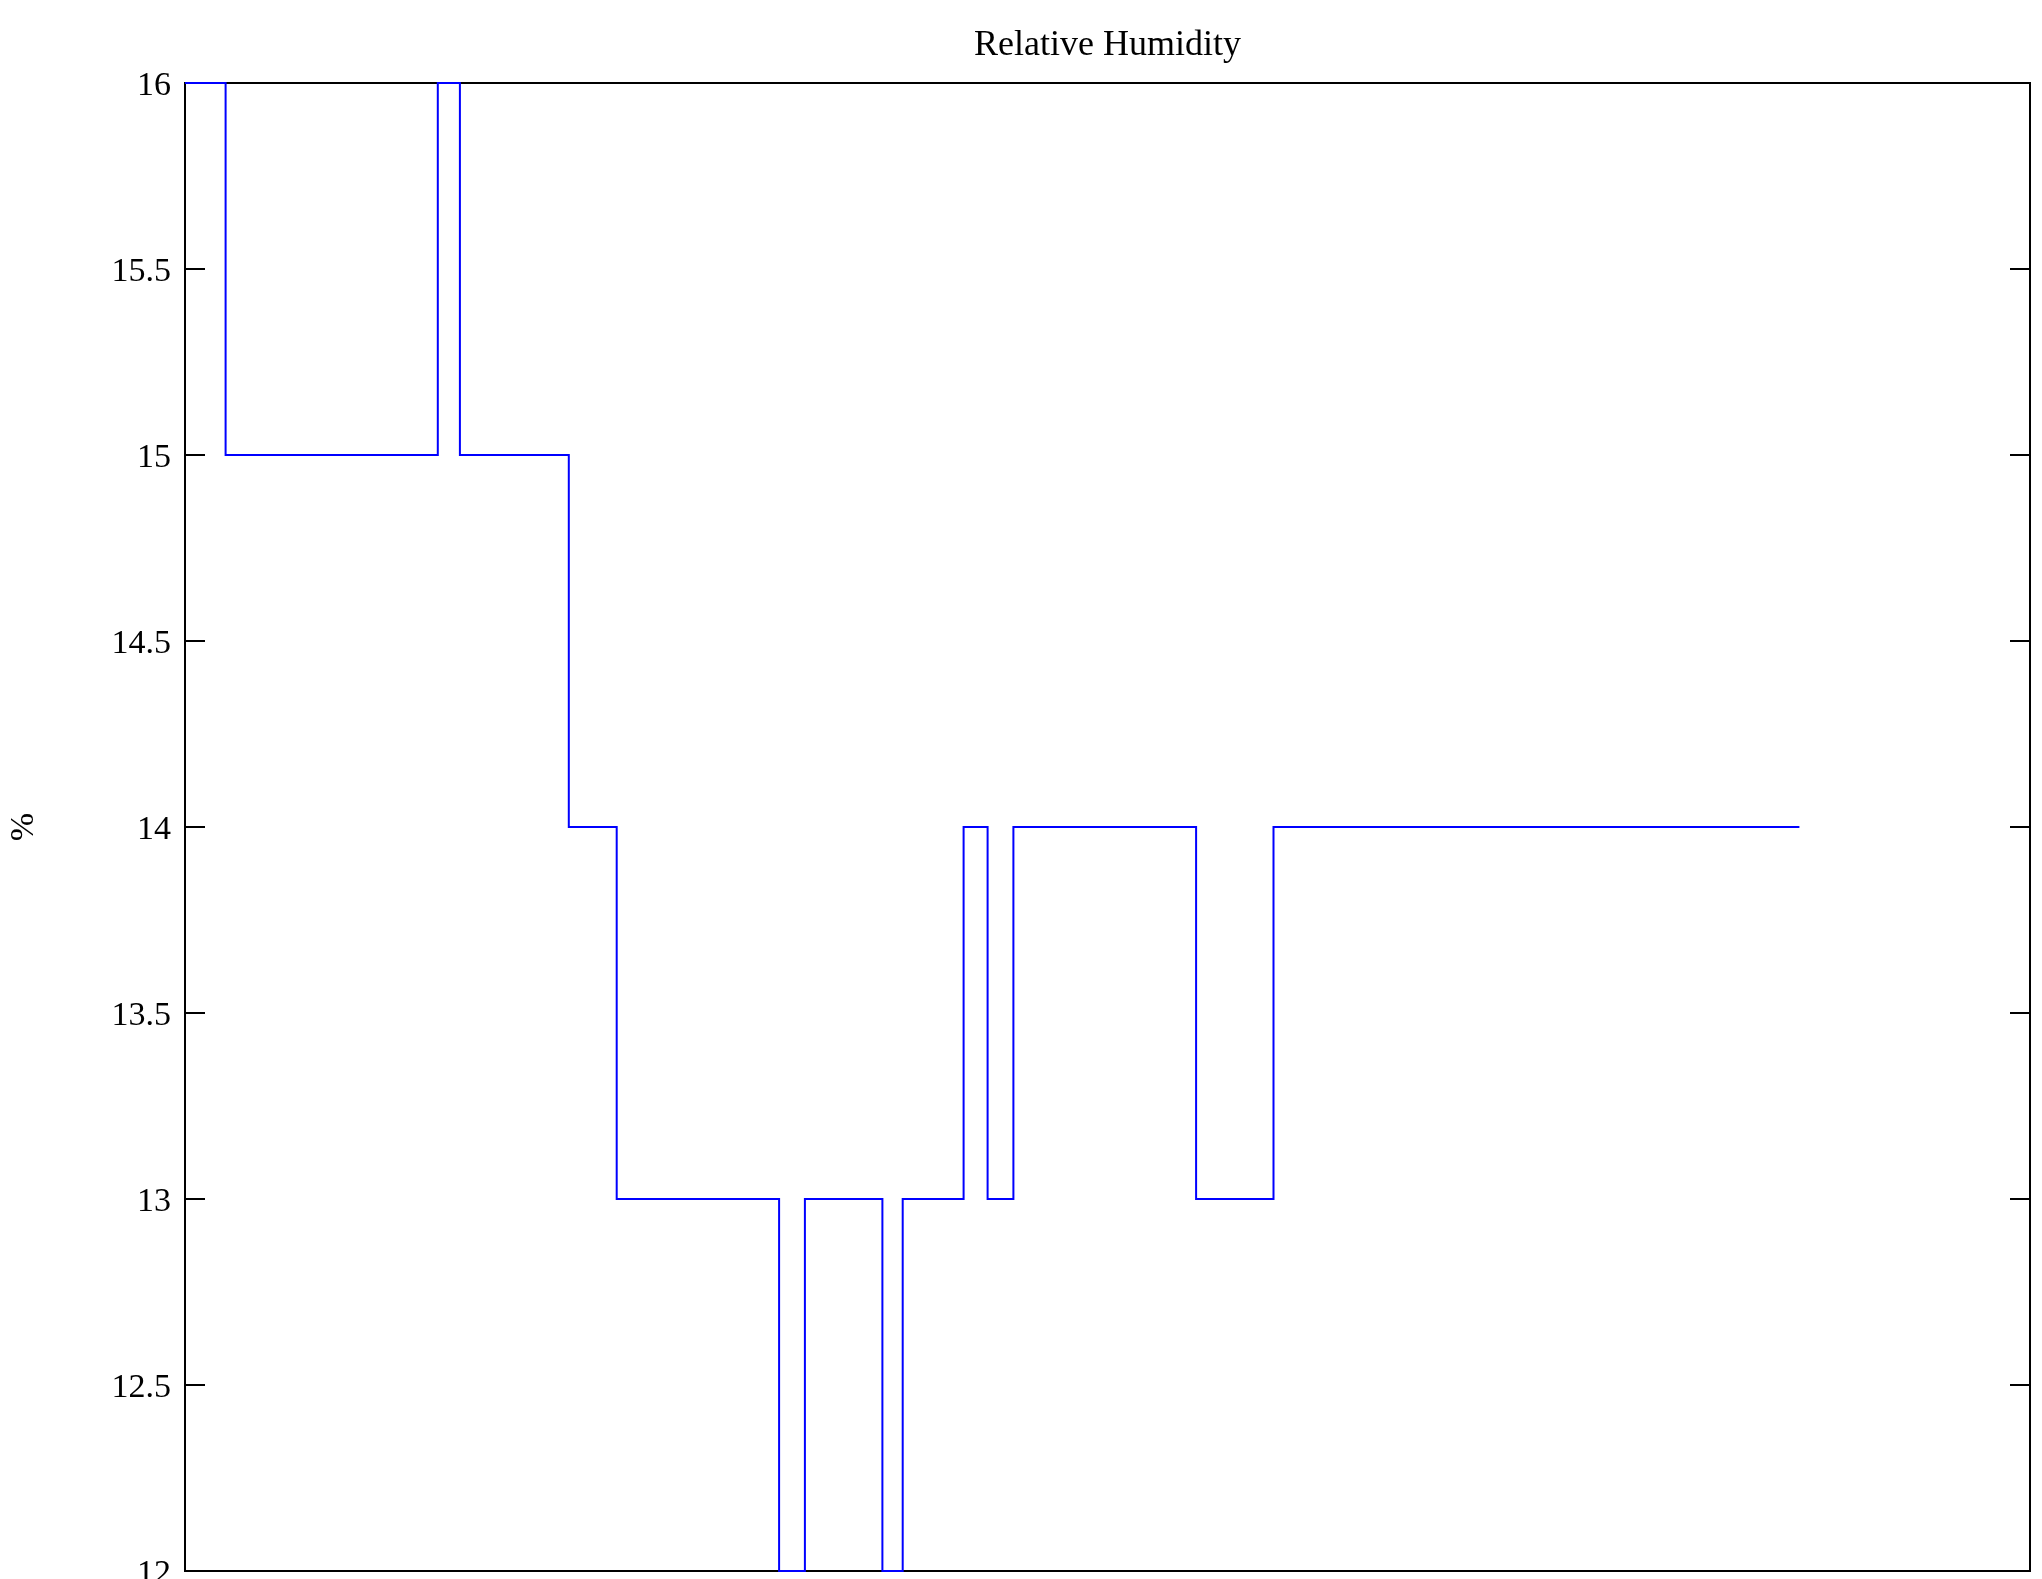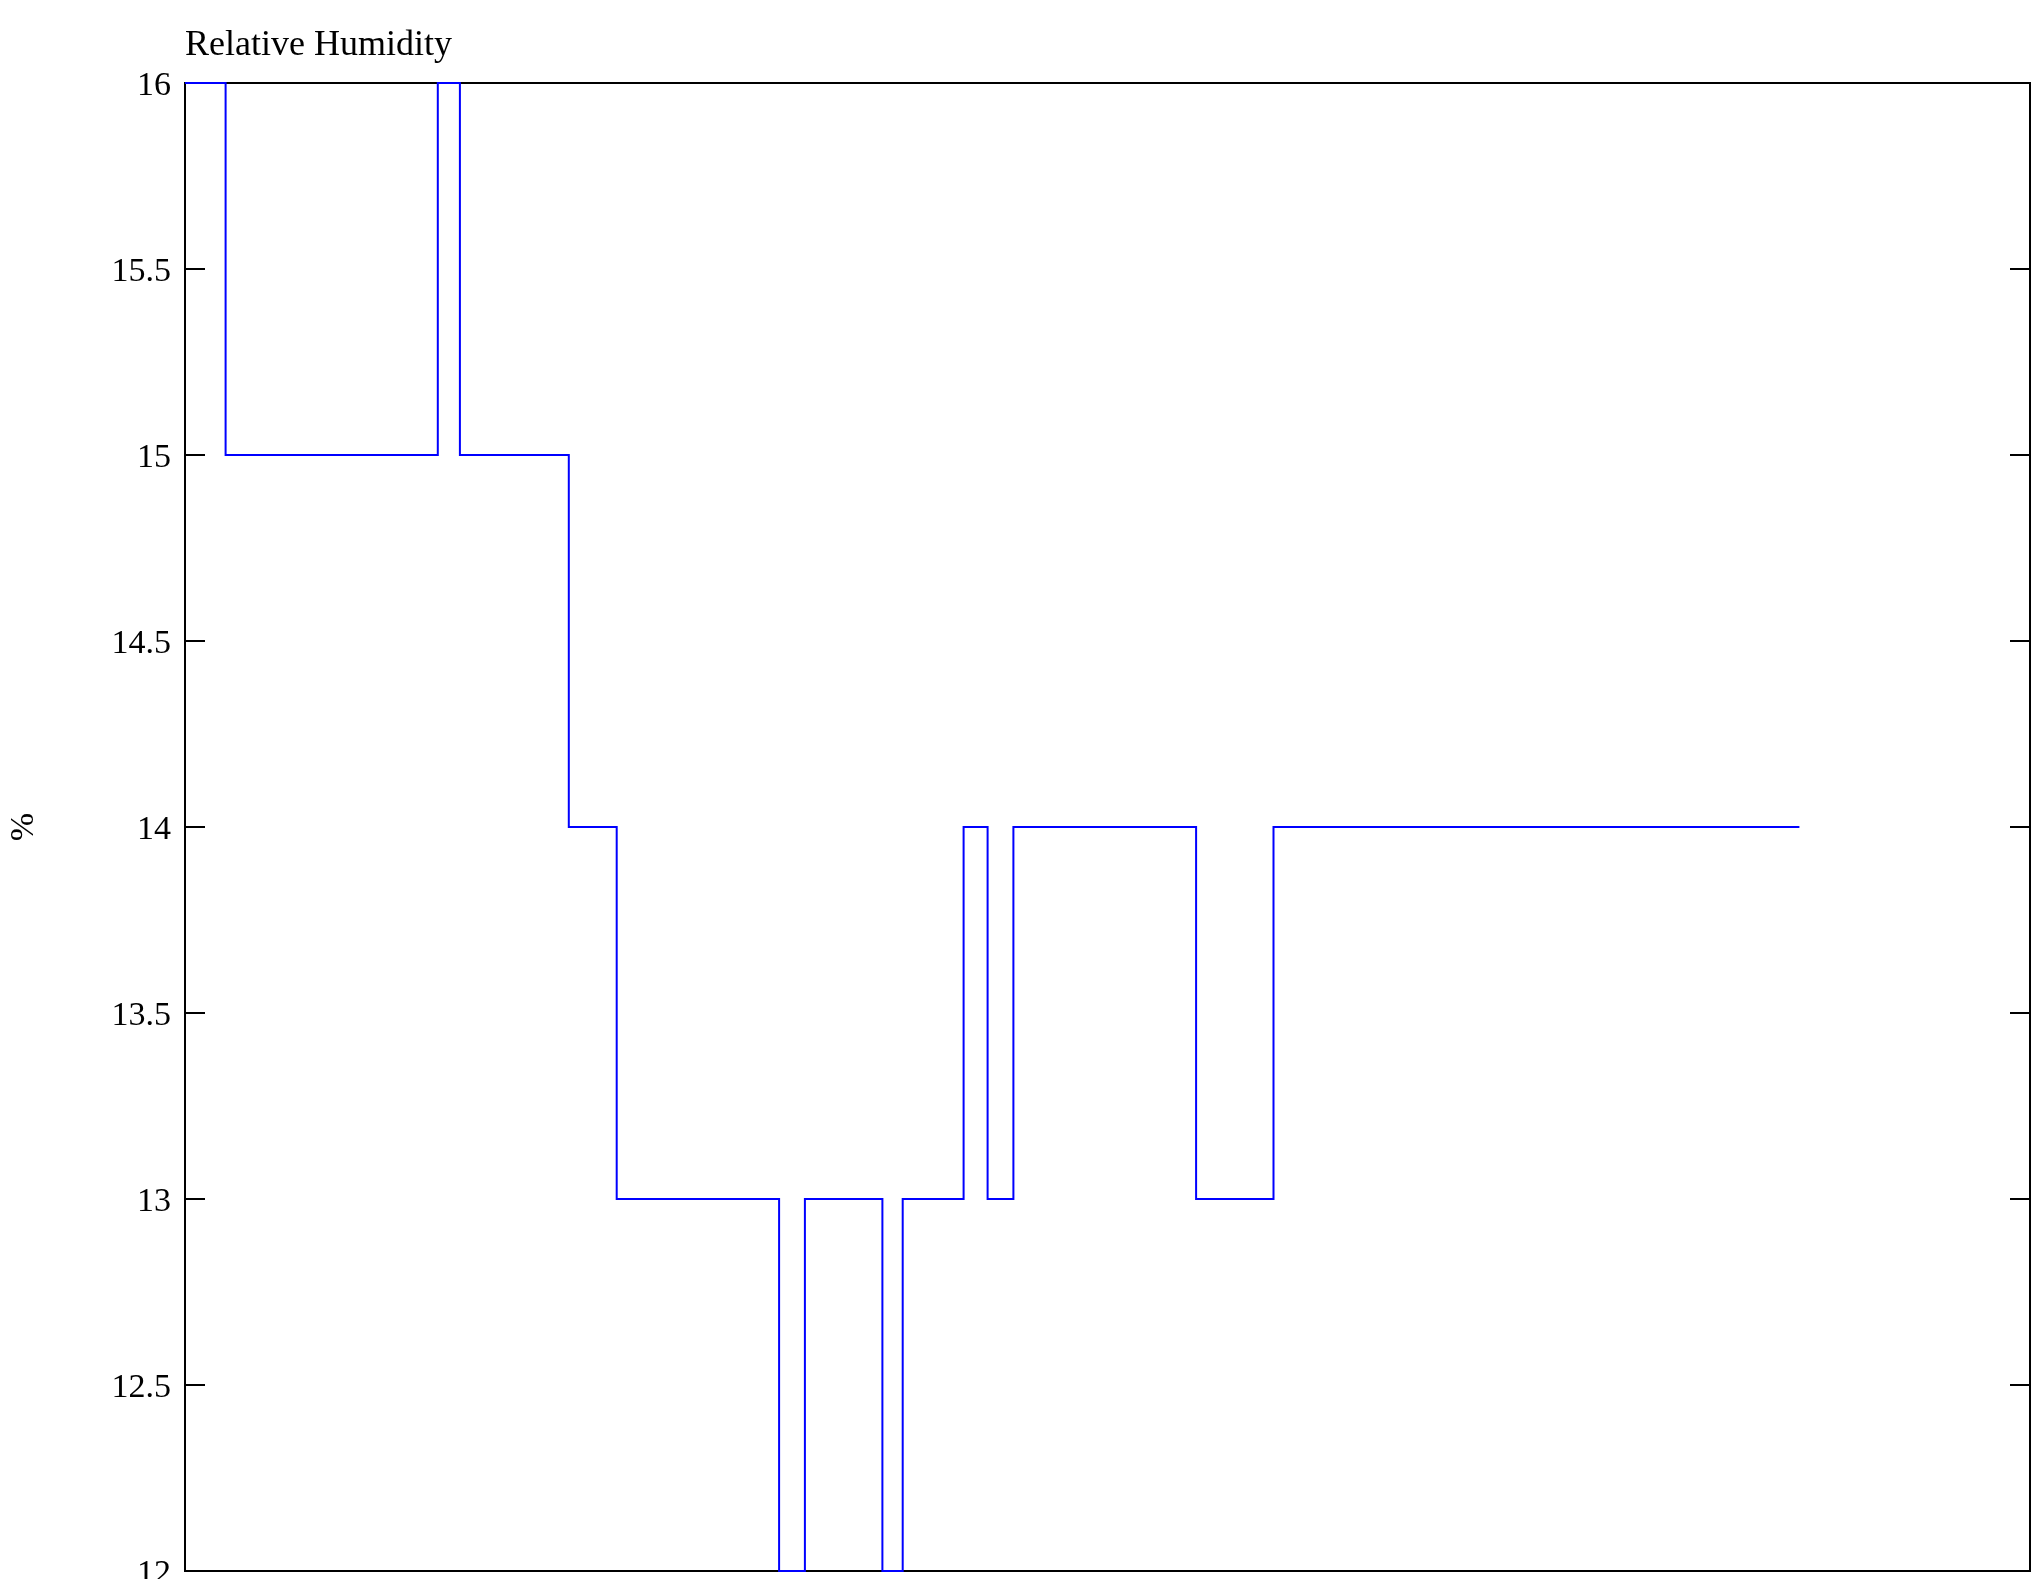--- a/index.html
+++ b/index.html
@@ -13,21 +13,21 @@
     height: 1579px;
     background: #ffffff;
     font-family: "Liberation Serif", serif;
     overflow: hidden;
   }
   #chart-title {
     position: absolute;
     left: 185px;
     top: 22px;
     width: 1845px;
-    text-align: left;
+    text-align: center;
     font-size: 36px;
     color: #000000;
   }
   #y-axis-label {
     position: absolute;
     left: 8px;
     top: 827px;
     transform: translate(0, -50%) rotate(-90deg);
     transform-origin: center center;
     font-size: 34px;

